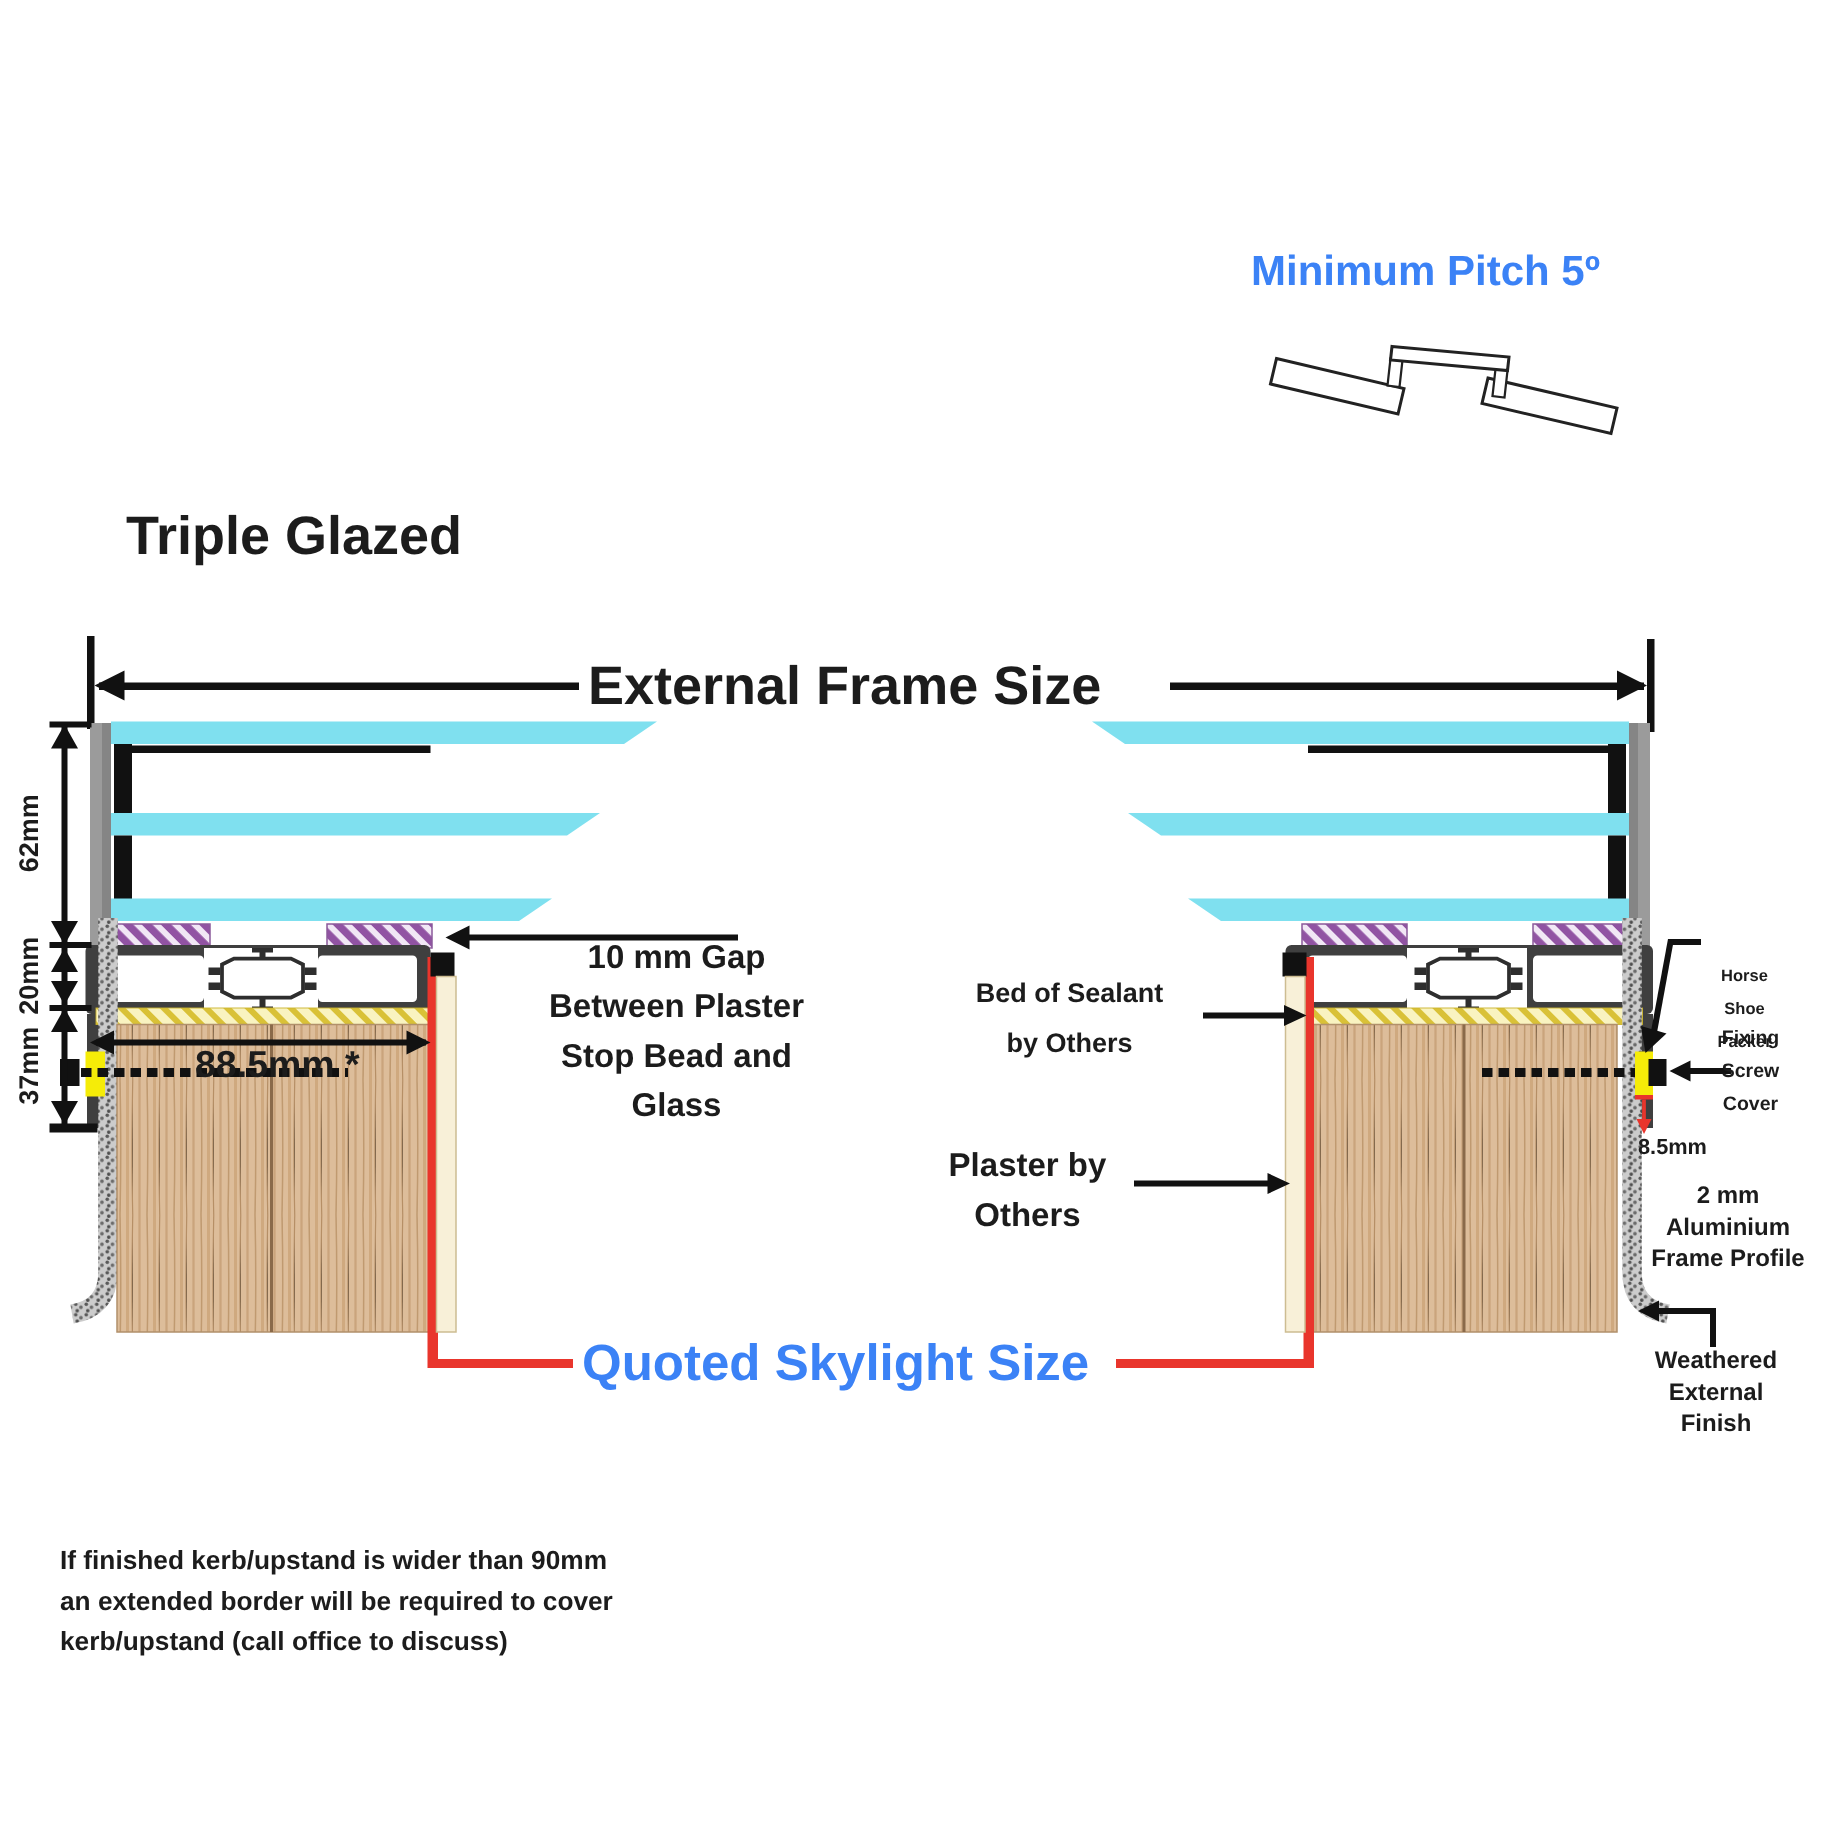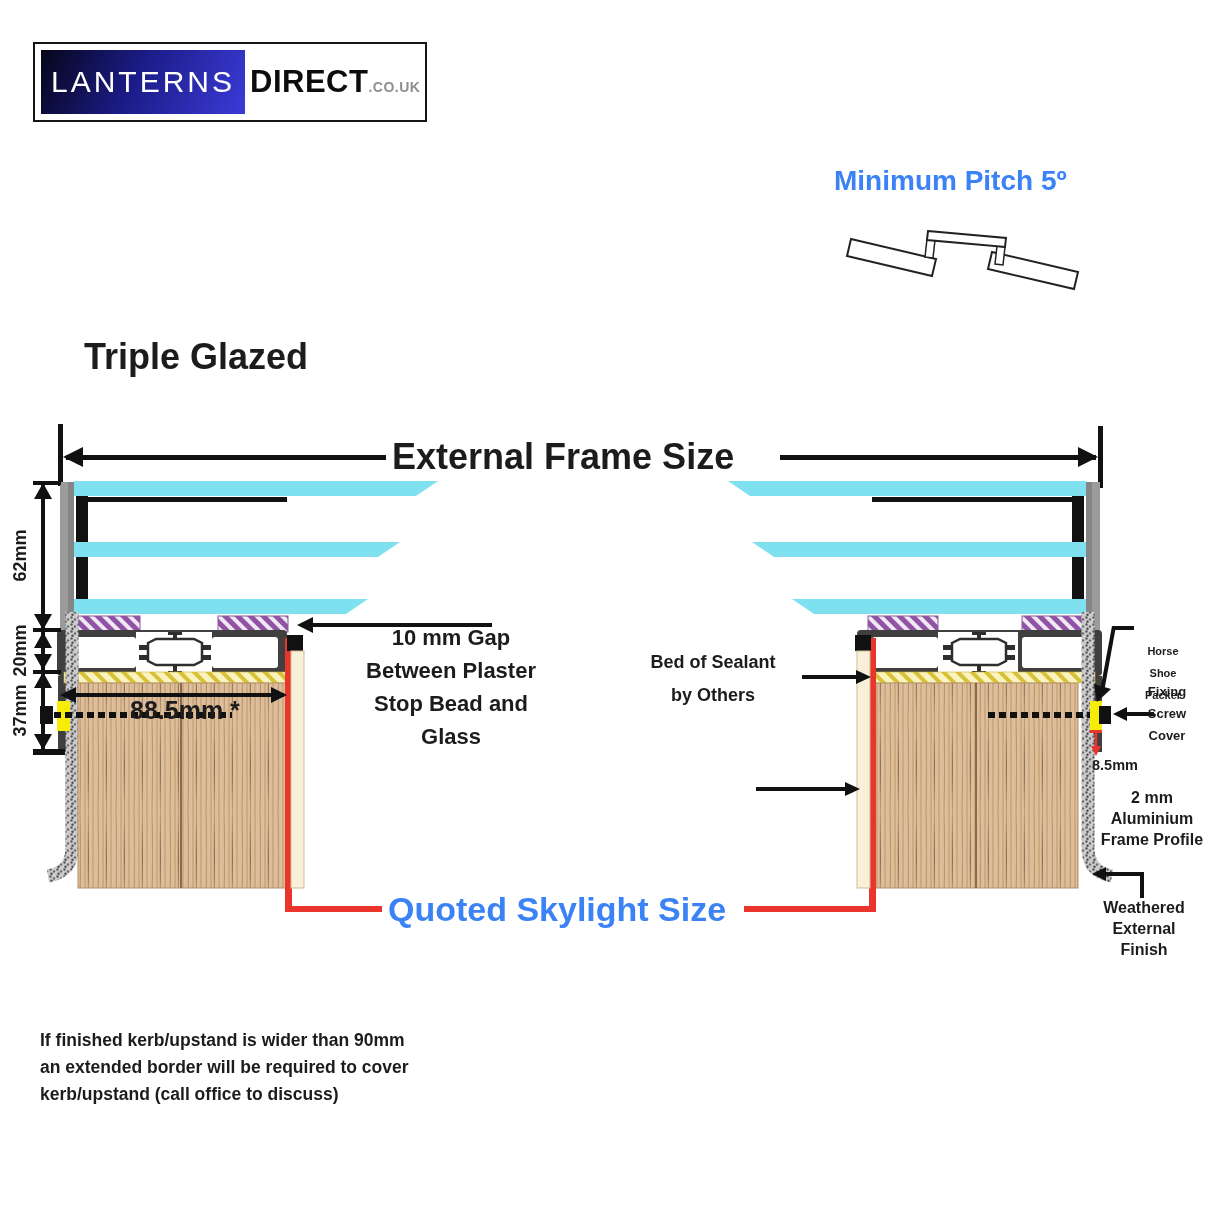--- a/index.html
+++ b/index.html
@@ -217,45 +217,40 @@
       <rect x="1098" y="872" width="46" height="4"></rect>
       <polygon points="1092,874 1106,867 1106,881"></polygon>
     </g>
 
     <g fill="#e9352c">
       <rect x="286" y="906" width="96" height="6"></rect>
       <rect x="744" y="906" width="132" height="6"></rect>
     </g>
   </svg>
 
-  <div class="abs logo-box">
-    <div class="logo-blue">
-      <span class="logo-lanterns">LANTERNS</span>
-    </div>
-    <span class="logo-direct">DIRECT</span>
-    <span class="logo-tld">.CO.UK</span>
-  </div>
 
   <div class="abs h-pitch b red">Minimum Pitch 5º</div>
   <div class="abs h-frame b">External Frame Size</div>
   <div class="abs h-triple b">Triple Glazed</div>
   <div class="abs h-quoted b red">Quoted Skylight Size</div>
 
   <div class="abs vdim d62">62mm</div>
   <div class="abs vdim d20">20mm</div>
   <div class="abs vdim d37">37mm</div>
   <div class="abs b d885">88.5mm *</div>
   <div class="abs b d85">8.5mm</div>
 
   <div class="abs b ctr pre gap-note">10 mm Gap
 Between Plaster
 Stop Bead and
 Glass</div>
   <div class="abs b ctr pre sealant">Bed of Sealant
 by Others</div>
+  <div class="abs b ctr pre plaster">Plaster by
+Others</div>
   <div class="abs b ctr pre horse">Horse
 Shoe
 Packer</div>
   <div class="abs b ctr pre fixing">Fixing
 Screw
 Cover</div>
   <div class="abs b ctr pre alu">2 mm
 Aluminium
 Frame Profile</div>
   <div class="abs b ctr pre weathered">Weathered

